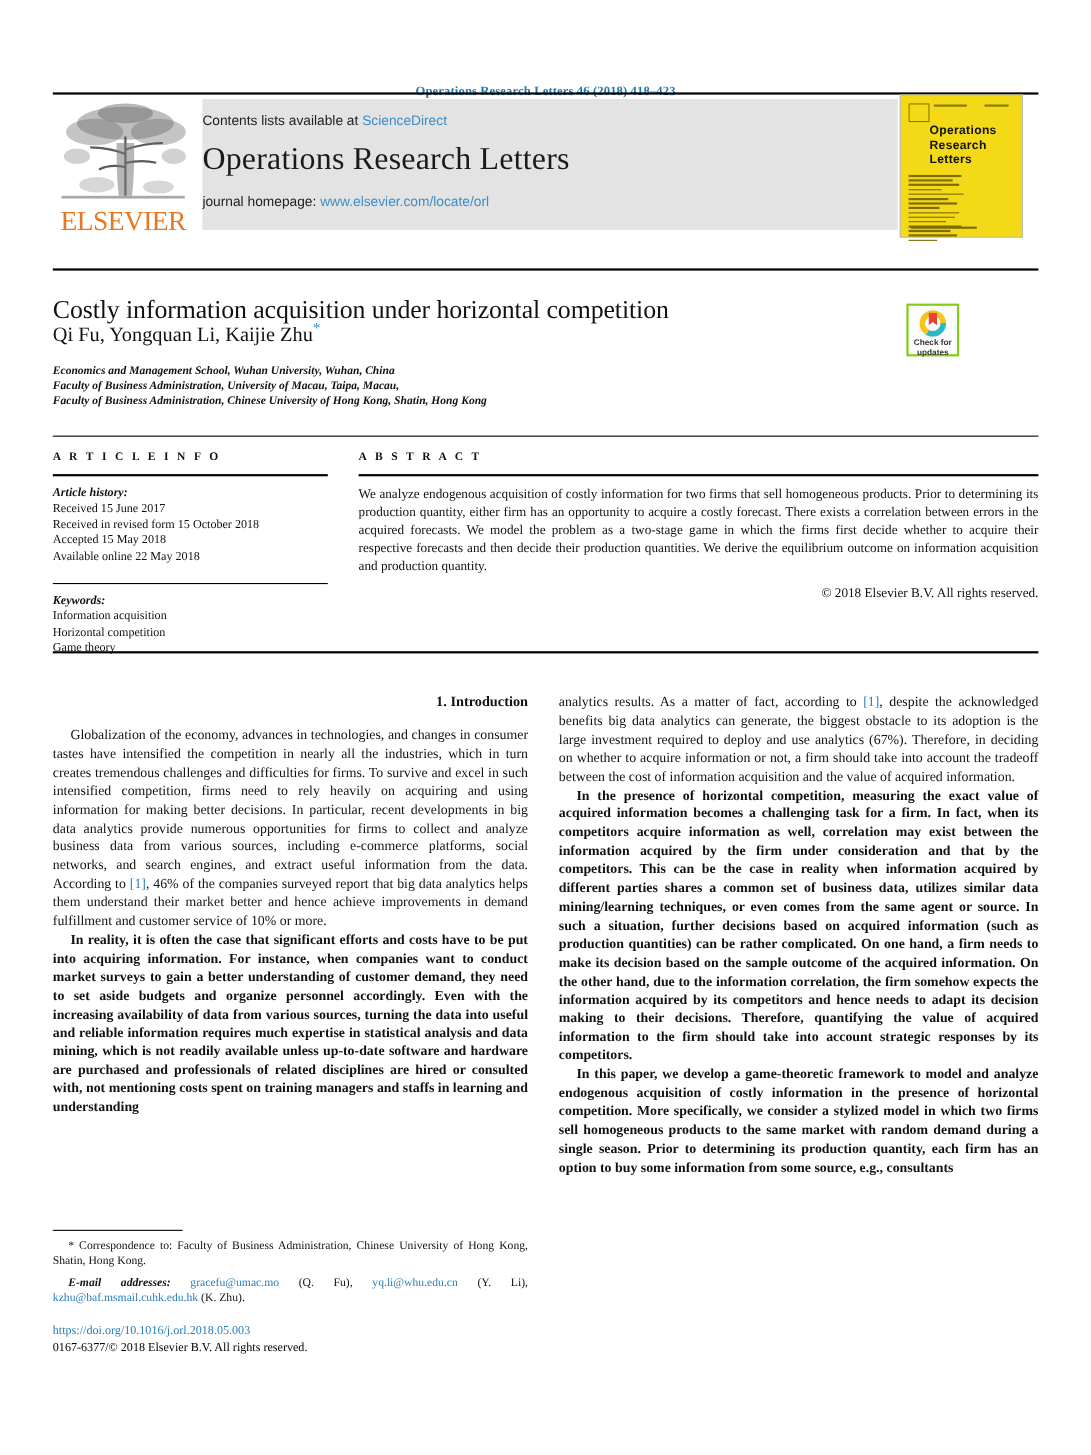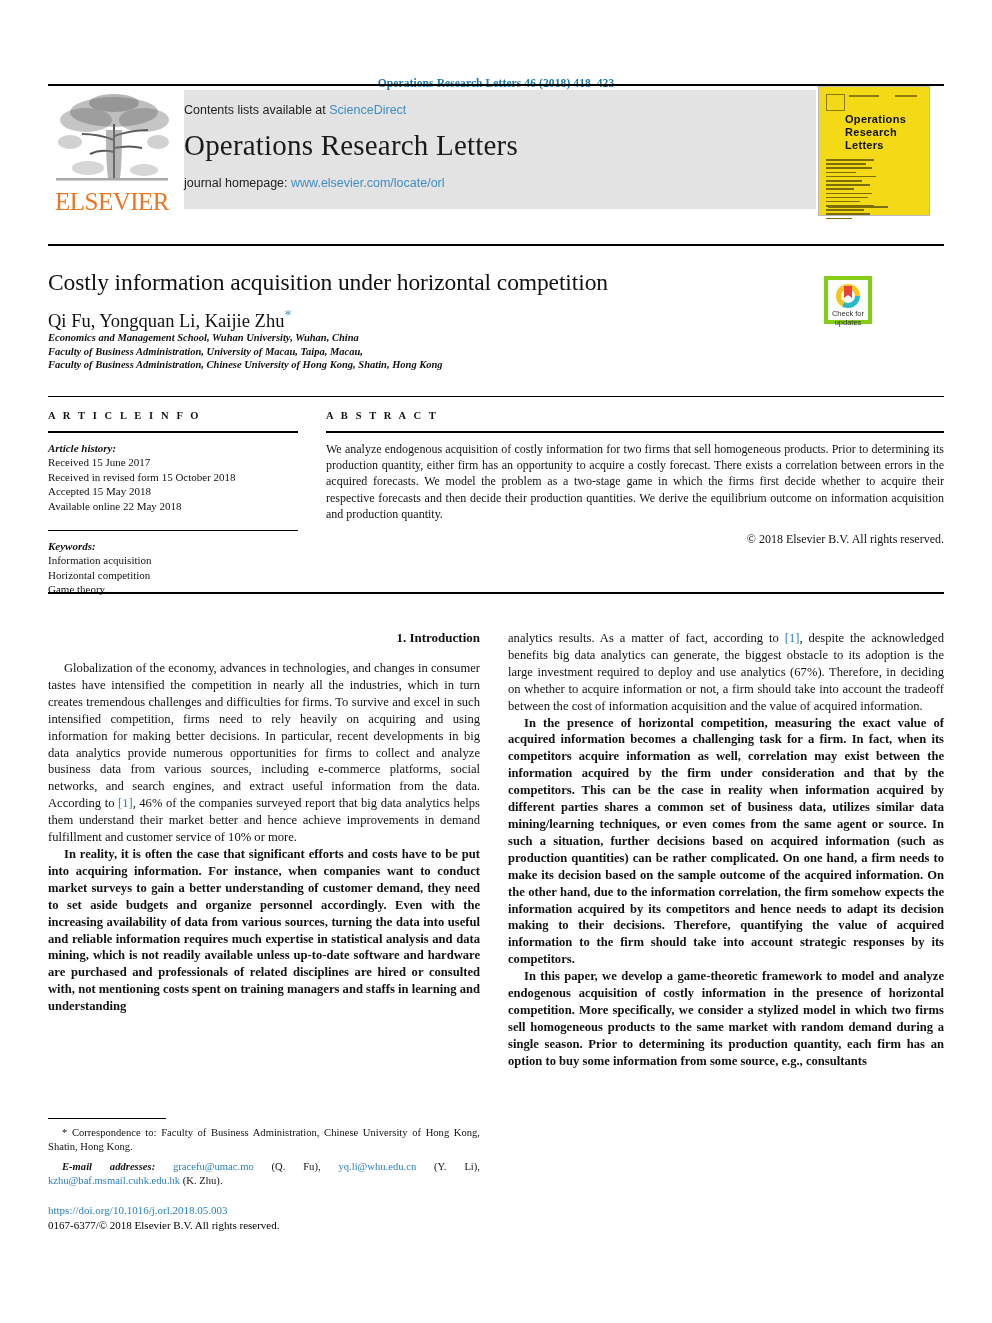--- a/index.html
+++ b/index.html
@@ -172,21 +172,21 @@
     position: absolute;
     left: 48px; top: 268px;
     width: 740px;
     font-size: 23.5px;
     line-height: 28px;
     color: #111;
     letter-spacing: -0.1px;
   }
   .authors {
     position: absolute;
-    left: 48px; top: 304px;
+    left: 48px; top: 288px;
     width: 740px;
     font-size: 18.5px;
     line-height: 23px;
     color: #111;
   }
   .authors .star {
     color: #3e8ec4;
     font-size: 14px;
     vertical-align: super;
   }
@@ -197,24 +197,25 @@
     font-size: 10.5px;
     font-style: italic;
     font-weight: bold;
     line-height: 13.6px;
     color: #111;
   }
   .crossmark {
     position: absolute;
     left: 824px; top: 276px;
     width: 48px; height: 48px;
-    border: 4px solid #84cc16;
+    border: 2px solid #84cc16;
     background: #fdfdfd;
     box-sizing: border-box;
     text-align: center;
+    font-weight: bold;
   }
   .cm-ring {
     position: relative;
     margin: 4px auto 0 auto;
     width: 24px; height: 24px;
     border-radius: 50%;
     background:
       conic-gradient(#f5c518 0deg 90deg, #2ab7c8 90deg 210deg, #f5c518 210deg 360deg);
   }
   .cm-ring::after {

